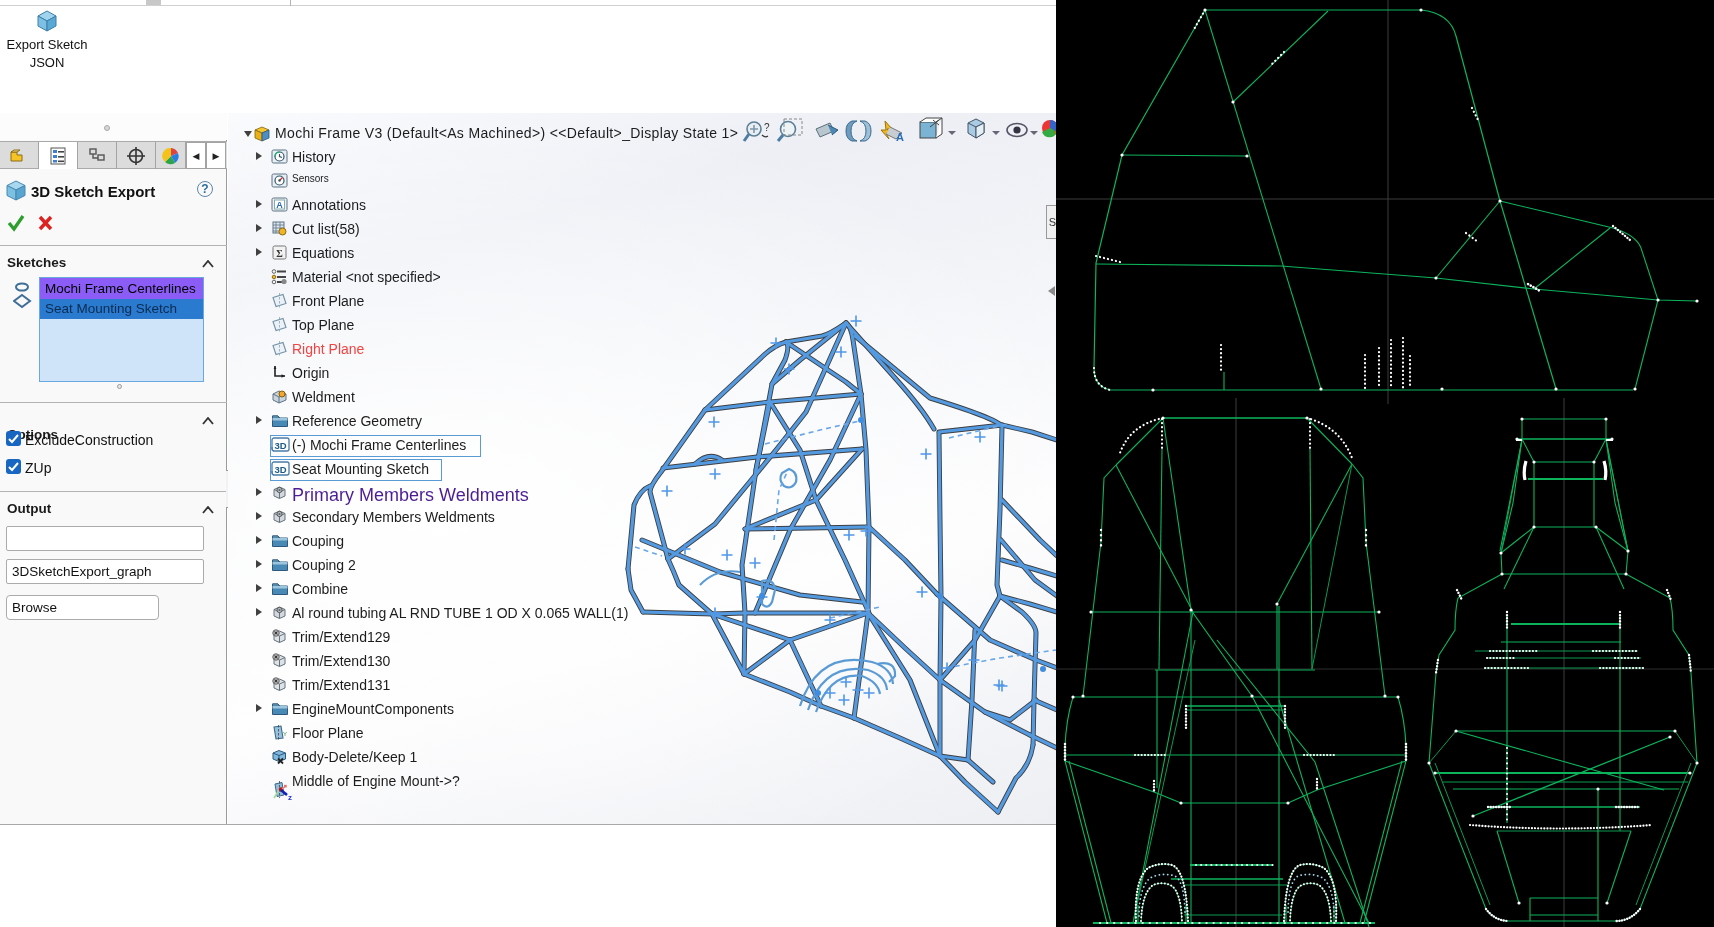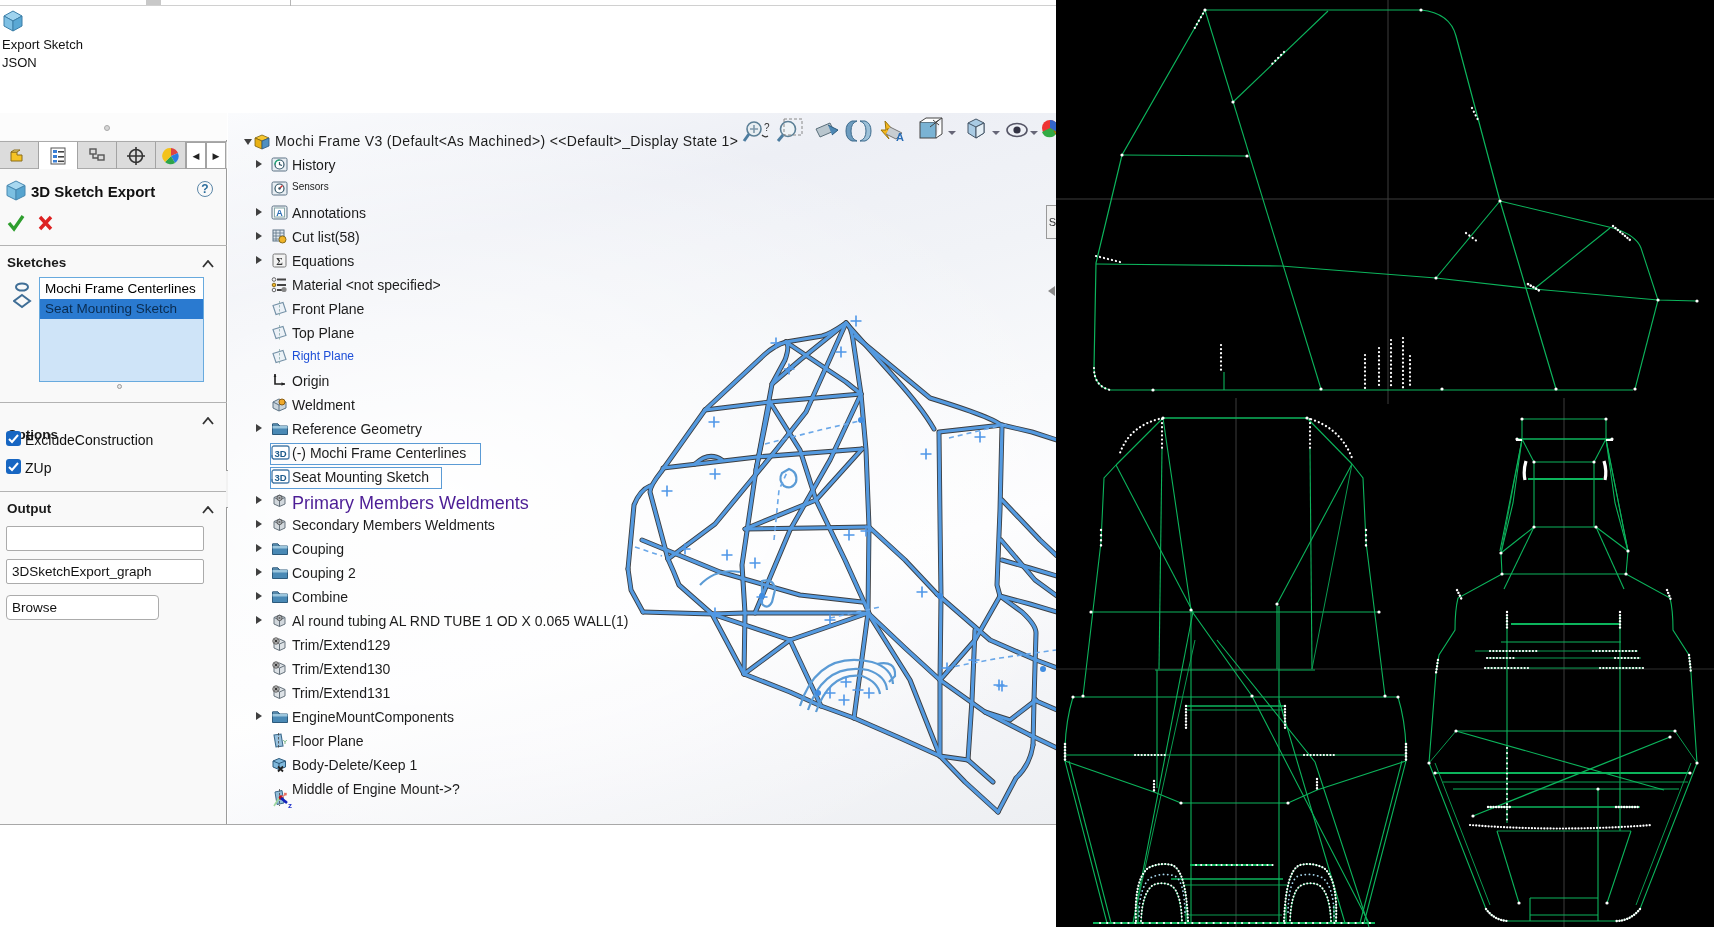--- a/index.html
+++ b/index.html
@@ -4,21 +4,21 @@
 <style>
   * { margin:0; padding:0; box-sizing:border-box; }
   html,body { width:1714px; height:927px; background:#fff; overflow:hidden;
     font-family:"Liberation Sans", sans-serif; }
   #stage { position:relative; width:1714px; height:927px; }
   .abs { position:absolute; }
 
   
   #topstrip { left:0; top:0; width:1056px; height:6px; background:#fff; border-bottom:1px solid #d0d0d0; }
   #toolbar { left:0; top:7px; width:1056px; height:80px; background:#fff; }
-  .exportbtn { position:absolute; left:2px; top:0; width:90px; height:78px; text-align:left; font-size:13px; color:#111; }
+  .exportbtn { position:absolute; left:2px; top:0; width:90px; height:78px; text-align:center; font-size:13px; color:#111; }
 
   
   #tabbar { left:0; top:87px; width:1056px; height:26px; background:#d8d8d8; border-bottom:1px solid #8a8a8a; display:flex; }
   .tab { height:26px; border-right:1px solid #979797; color:#111; font-size:13.5px;
          display:flex; align-items:center; justify-content:center; white-space:nowrap; overflow:hidden; }
   .tab:first-child { border-left:1px solid #979797; margin-left:4px; }
 
   
   #panel { left:0; top:113px; width:227px; height:711px; background:#f9f9f9; border-right:1px solid #9b9b9b; }
   .pm-tabs { position:absolute; left:0; top:28px; width:227px; height:28px; display:flex; background:#dcdcdc; border-top:1px solid #aaa; border-bottom:1px solid #aaa;}
@@ -130,21 +130,21 @@
     <svg class="chev" style="top:147px;" viewBox="0 0 12 8">
         <path d="M1 7 L6 1 L11 7" fill="none" stroke="#333" stroke-width="1.8"></path>
       </svg>
 
     <svg class="abs" style="left:13px;top:168px;" width="20" height="28" viewBox="0 0 20 28">
       <ellipse cx="9" cy="6" rx="6" ry="3.6" fill="none" stroke="#3f6e96" stroke-width="2"></ellipse>
       <path d="M9 14 L17 20 L9 26 L1 20 Z" fill="none" stroke="#3f6e96" stroke-width="2"></path>
     </svg>
 
     <div style="position:absolute;left:39px;top:164px;width:165px;height:105px;background:#cfe4f8;border:1.5px solid #68aade;">
-      <div style="height:21px;font-size:13.5px;color:#000;padding-left:5px;line-height:21px;background:#ffffff;">Mochi Frame Centerlines</div>
+      <div style="height:21px;font-size:13.5px;color:#000;padding-left:5px;line-height:21px;background:#8b5cf6;">Mochi Frame Centerlines</div>
       <div style="height:20px;font-size:13.5px;color:#0a2c50;padding-left:5px;line-height:20px;background:#2a7ad0;">Seat Mounting Sketch</div>
     </div>
     <div style="position:absolute;left:117px;top:271px;width:5px;height:5px;border-radius:50%;background:#e8e8e8;border:1px solid #9a9a9a;"></div>
 
     <div class="sec-sep" style="top:289px;"></div>
     <div class="sec-head" style="top:314px;">Options</div>
     <svg class="chev" style="top:304px;" viewBox="0 0 12 8">
         <path d="M1 7 L6 1 L11 7" fill="none" stroke="#333" stroke-width="1.8"></path>
       </svg>
 
@@ -342,21 +342,21 @@
 </g>
 <g fill="#3f8ce0">
 <circle cx="762" cy="596" r="3"></circle>
 <circle cx="818" cy="693" r="3"></circle>
 <circle cx="940" cy="596" r="3"></circle>
 <circle cx="1043" cy="669" r="3"></circle>
 <circle cx="861" cy="420" r="3"></circle>
 </g>
 </svg>
 
-  <div class="abs" id="tree" style="left:0;top:8px;width:1151px;height:824px;">
+  <div class="abs" id="tree" style="left:0;top:0;width:1151px;height:824px;">
 <div class="abs" style="left:244px;top:131px;width:0;height:0;border-top:6px solid #404040;border-left:4.5px solid transparent;border-right:4.5px solid transparent;"></div>
       <div class="abs" style="left:253px;top:124px;"><svg width="19" height="19" viewBox="0 0 19 19">
           <path d="M2 6 L9 3 L16 6 L9 9 Z" fill="#f6c62e" stroke="#7c6212" stroke-width="0.8"></path>
           <path d="M2 6 L9 9 L9 17 L2 14 Z" fill="#e9b114" stroke="#7c6212" stroke-width="0.8"></path>
           <path d="M16 6 L9 9 L9 17 L16 14 Z" fill="#4f8fc0" stroke="#2c567c" stroke-width="0.8"></path>
         </svg></div>
       <div class="abs" style="left:275px;top:125px;font-size:14px;color:#1c1c1c;white-space:nowrap;letter-spacing:0.35px;">Mochi Frame V3 (Default&lt;As Machined&gt;) &lt;&lt;Default&gt;_Display State 1&gt;</div>
 <div class="abs" style="left:256px;top:152px;width:0;height:0;border-left:6px solid #404040;border-top:4.5px solid transparent;border-bottom:4.5px solid transparent;"></div>
       <div class="abs" style="left:271px;top:148px;"><svg width="17" height="17" viewBox="0 0 17 17">
           <rect x="1" y="2" width="15" height="13" rx="1.5" fill="#e8eef3" stroke="#5d7385"></rect>
@@ -409,21 +409,21 @@
       <div class="abs" style="left:292px;top:293px;font-size:14px;color:#1c1c1c;white-space:nowrap;">Front Plane</div>
 <div class="abs" style="left:271px;top:316px;"><svg width="17" height="17" viewBox="0 0 17 17">
           <path d="M2 5.5 L12 2.5 L15 11.5 L5 14.5 Z" fill="#e4edf5" fill-opacity="0.6" stroke="#7390a6" stroke-width="1.1"></path>
           <path d="M8.5 1 L8.5 16" stroke="#8aa" stroke-width="0.8" stroke-dasharray="2.5 1.5"></path>
         </svg></div>
       <div class="abs" style="left:292px;top:317px;font-size:14px;color:#1c1c1c;white-space:nowrap;">Top Plane</div>
 <div class="abs" style="left:271px;top:340px;"><svg width="17" height="17" viewBox="0 0 17 17">
           <path d="M2 5.5 L12 2.5 L15 11.5 L5 14.5 Z" fill="#e4edf5" fill-opacity="0.6" stroke="#7390a6" stroke-width="1.1"></path>
           <path d="M8.5 1 L8.5 16" stroke="#8aa" stroke-width="0.8" stroke-dasharray="2.5 1.5"></path>
         </svg></div>
-      <div class="abs" style="left:292px;top:341px;font-size:12px;color:#1d4ed8;white-space:nowrap;">Right Plane</div>
+      <div class="abs" style="left:292px;top:341px;font-size:14px;color:#ef4444;white-space:nowrap;">Right Plane</div>
 <div class="abs" style="left:271px;top:364px;"><svg width="17" height="17" viewBox="0 0 17 17">
           <path d="M4 2 L4 12 L14 12" fill="none" stroke="#222" stroke-width="1.6"></path>
           <path d="M14 12 L10.5 10.2 L10.5 13.8 Z" fill="#222"></path>
           <path d="M4 2 L2.6 5 L5.4 5 Z" fill="#222"></path>
         </svg></div>
       <div class="abs" style="left:292px;top:365px;font-size:14px;color:#1c1c1c;white-space:nowrap;">Origin</div>
 <div class="abs" style="left:271px;top:388px;"><svg width="17" height="17" viewBox="0 0 17 17">
           <path d="M2 6 L8 3 L15 6 L15 12 L8 15 L2 12 Z" fill="#c9d4dc" stroke="#5d7385"></path>
           <path d="M2 6 L8 9 L15 6 M8 9 L8 15" fill="none" stroke="#5d7385"></path>
           <circle cx="11" cy="6" r="3" fill="#f0a929" stroke="#8a5d12"></circle>

